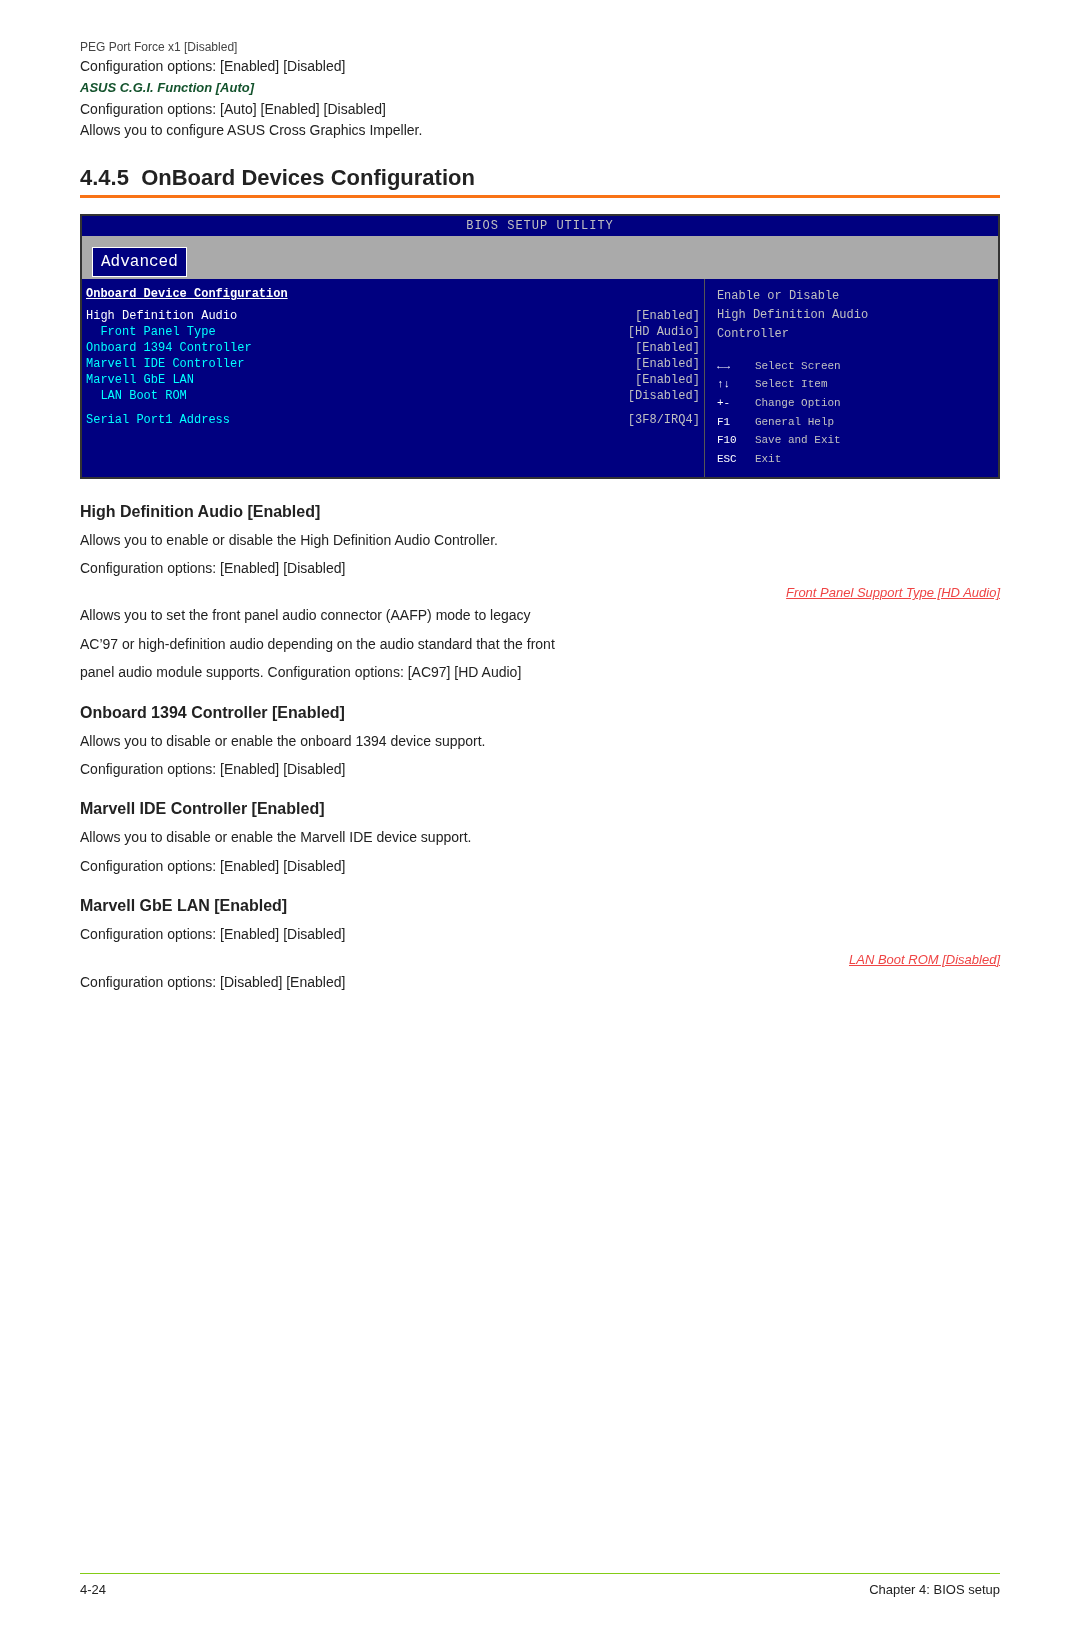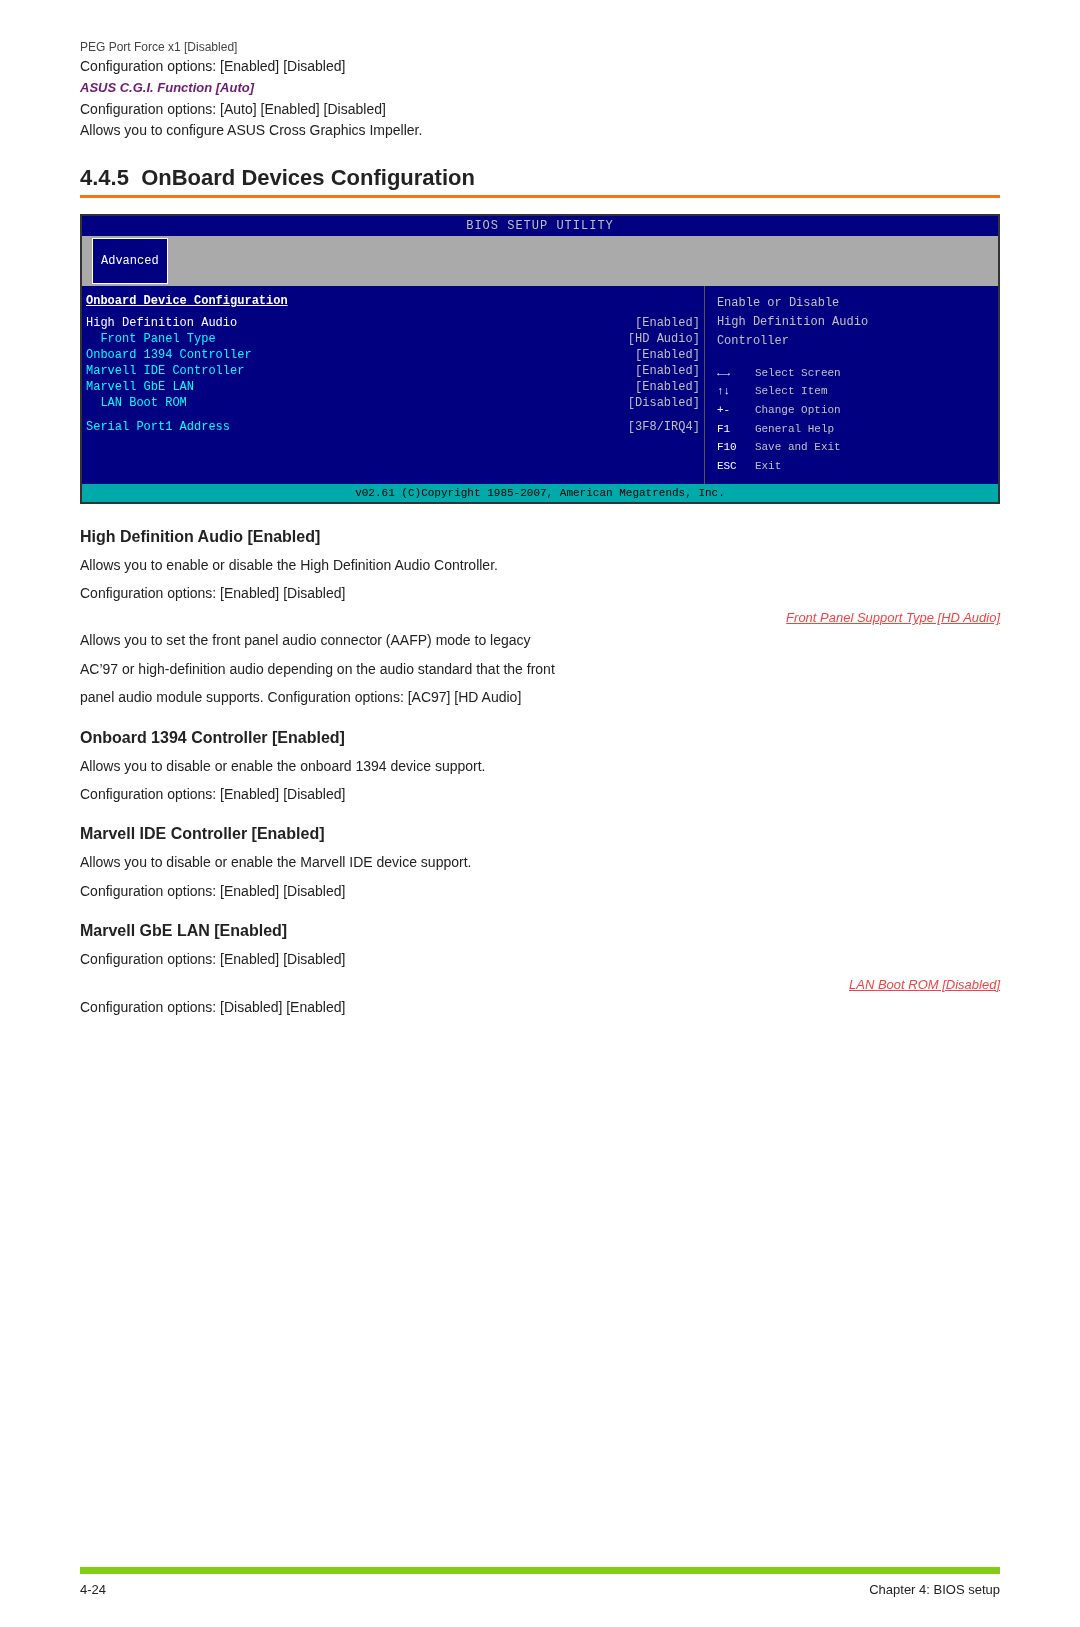--- a/index.html
+++ b/index.html
@@ -33,21 +33,21 @@
     .intro-bold {
       font-size: 14px;
       font-weight: normal;
       color: #222;
       margin-bottom: 6px;
     }
     .intro-italic {
       font-style: italic;
       font-weight: bold;
       font-size: 13px;
-      color: #701a75;
+      color: #14532d;
       margin-bottom: 4px;
     }
     .intro-para {
       font-size: 14px;
       color: #222;
       line-height: 1.5;
     }
 
     
     .section-heading {
@@ -80,23 +80,24 @@
     }
 
     .bios-menu-bar {
       background: #aaaaaa;
       color: #000;
       padding: 2px 10px;
       display: flex;
       gap: 0;
     }
     .bios-menu-item {
-      padding: 15px 8px;
-      font-size: 12px;
+      padding: 5px 8px;
+      font-size: 16px;
       color: #000;
+      margin-top: 9px;
     }
     .bios-menu-item.active {
       background: #000080;
       color: #fff;
       border: 1px solid #fff;
     }
 
     .bios-content {
       display: flex;
       background: #000080;
@@ -202,21 +203,21 @@
 
     
     .page-footer {
       position: absolute;
       bottom: 30px;
       left: 80px;
       right: 80px;
       display: flex;
       justify-content: space-between;
       align-items: flex-end;
-      border-top: 7px solid #84cc16;
+      border-top: 1px solid #84cc16;
       padding-top: 8px;
     }
     .footer-left {
       font-size: 13px;
       color: #222;
     }
     .footer-right {
       font-size: 13px;
       color: #222;
     }
@@ -318,23 +319,20 @@
             <span class="bios-keybind-label">Save and Exit</span>
           </div>
           <div class="bios-keybind-row">
             <span class="bios-keybind-key">ESC</span>
             <span class="bios-keybind-label">Exit</span>
           </div>
         </div>
       </div>
     </div>
 
-    <div class="bios-footer">
-      <span>v02.61 (C)Copyright 1985-2007, American Megatrends, Inc.</span>
-    </div>
   </div>
 
   <div class="content-section">
     <div class="subsection-heading">High Definition Audio [Enabled]</div>
     <div class="body-text">Allows you to enable or disable the High Definition Audio Controller.</div>
     <div class="body-text">Configuration options: [Enabled] [Disabled]</div>
     <div class="italic-heading">Front Panel Support Type [HD Audio]</div>
     <div class="body-text">Allows you to set the front panel audio connector (AAFP) mode to legacy</div>
     <div class="body-text">AC’97 or high-definition audio depending on the audio standard that the front</div>
     <div class="body-text">panel audio module supports. Configuration options: [AC97] [HD Audio]</div>

